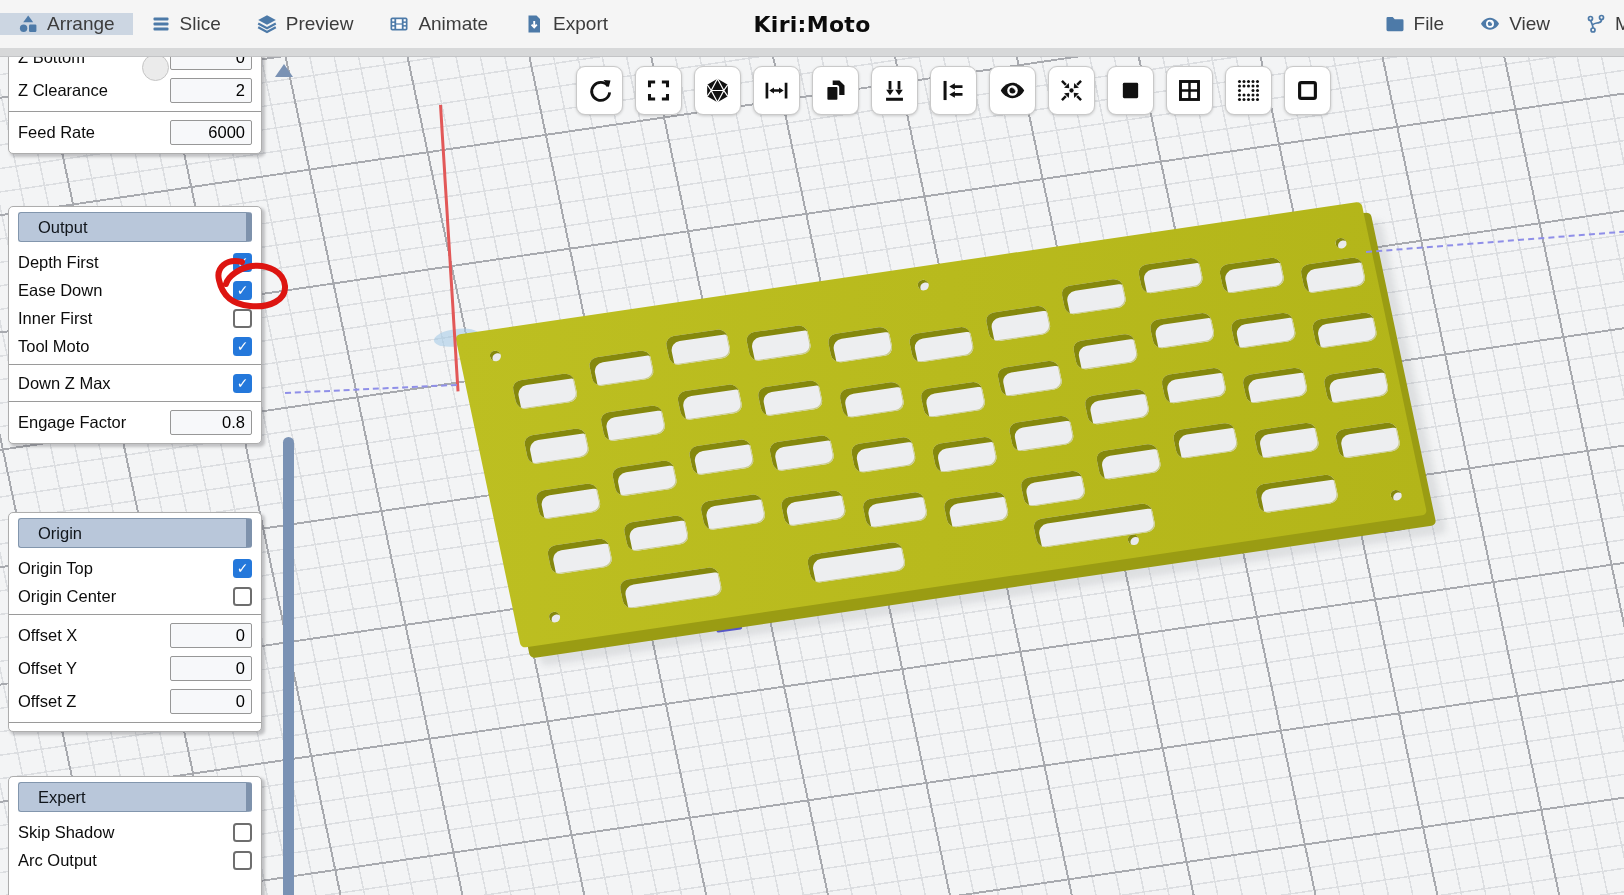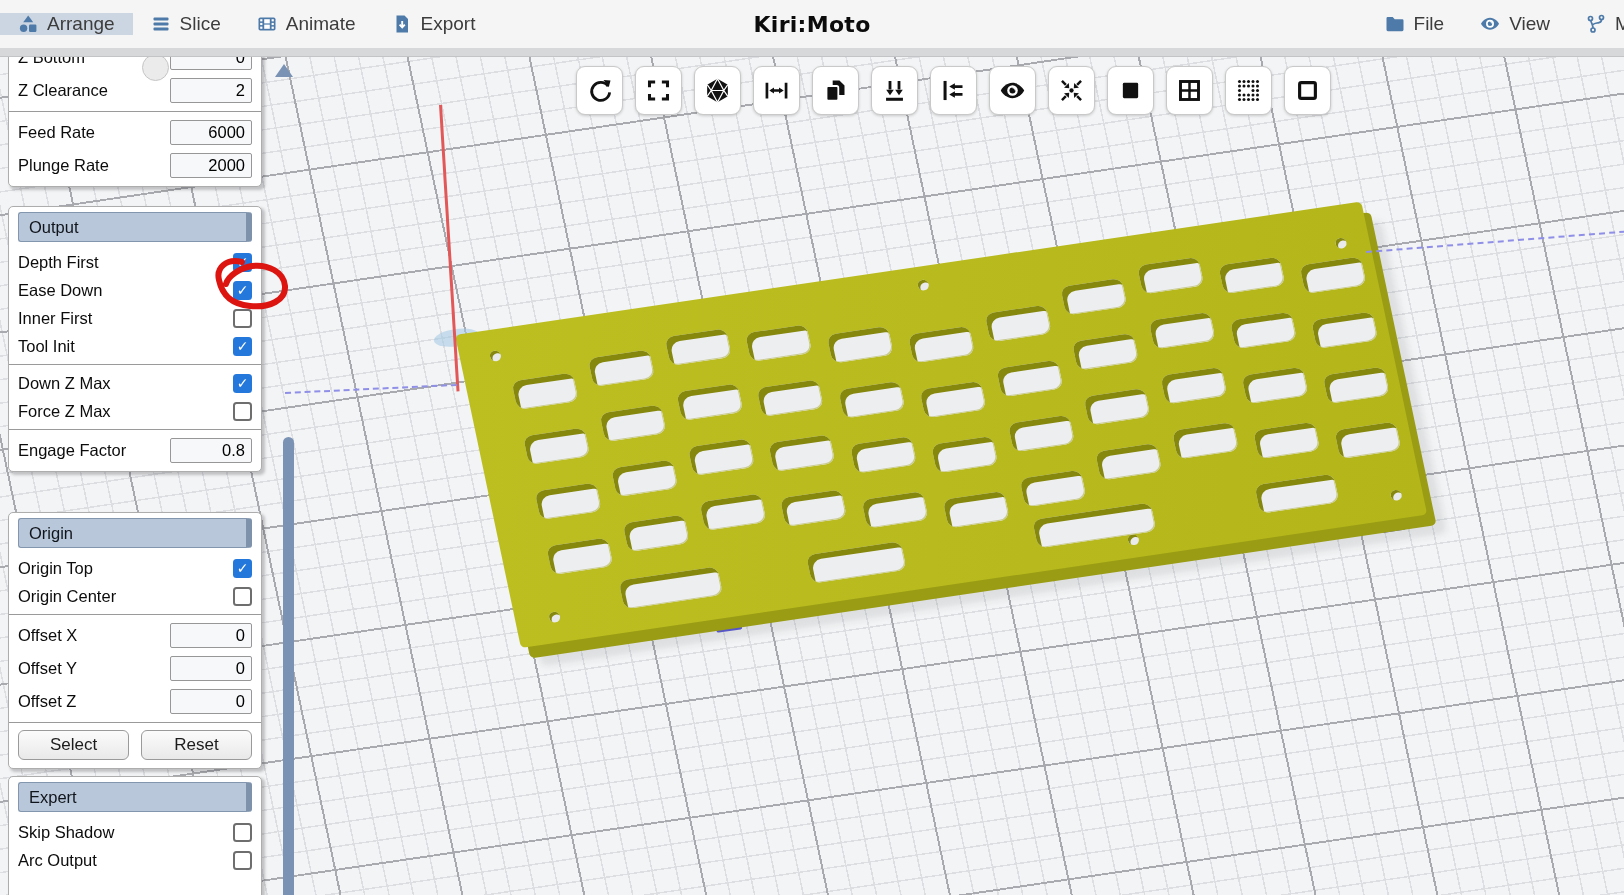--- a/index.html
+++ b/index.html
@@ -62,21 +62,21 @@
     border-radius:9px; box-shadow:0 1px 3px rgba(0,0,0,.18);
     display:flex; align-items:center; justify-content:center; cursor:pointer; }
   .vt-btn svg { width:27px; height:27px; }
 
   
   .panel { position:absolute; left:8px; width:254px; background:#fff;
     border:1px solid #adadad; border-radius:5px; padding:4px 9px;
     box-shadow:2.5px 2.5px 3px rgba(60,60,70,.28); z-index:10; }
   .panel-header { height:30px; background:#b9c7da; border:1px solid #8296ad;
     border-right:6px solid #7e92ac; border-radius:3px; display:flex; align-items:center;
-    padding-left:10px; font-size:16.5px; color:#10151b; margin:1px 0 6px; cursor:pointer; }
+    padding-left:19px; font-size:16.5px; color:#10151b; margin:1px 0 6px; cursor:pointer; }
   .row { display:flex; justify-content:space-between; align-items:center; }
   .row-input { height:33px; }
   .row-check { height:28px; }
   .row label { font-size:16.5px; color:#0c0c0c; }
   .num-input { width:82px; height:25px; border:1px solid #979797; background:#f7f8fa;
     border-radius:2px; text-align:right; padding:0 6px; font-size:16.5px; color:#000;
     font-family:"Liberation Sans", sans-serif; }
   .divider { border-top:1px solid #9a9a9a; margin:4px -9px; }
   .cb { width:19px; height:19px; border-radius:3.5px; cursor:pointer;
     display:flex; align-items:center; justify-content:center; }
@@ -119,20 +119,30 @@
       </div>
       <div class="menu-item">
         <span class="mi">
           <svg viewBox="0 0 20 20">
             <rect x="2.5" y="3.6" width="15" height="2.8" rx="1" fill="#4d7aa8"></rect>
             <rect x="2.5" y="8.6" width="15" height="2.8" rx="1" fill="#4d7aa8"></rect>
             <rect x="2.5" y="13.6" width="15" height="2.8" rx="1" fill="#4d7aa8"></rect>
           </svg>
         </span>
         <span>Slice</span>
+      </div>
+      <div class="menu-item">
+        <span class="mi">
+          <svg viewBox="0 0 20 20">
+            <path d="M10 1.2 L18.8 6 10 10.8 1.2 6 Z" fill="#4d7aa8"></path>
+            <path d="M1.2 9.5 L10 14.3 18.8 9.5" fill="none" stroke="#4d7aa8" stroke-width="2.2"></path>
+            <path d="M1.2 13.2 L10 18 18.8 13.2" fill="none" stroke="#4d7aa8" stroke-width="2.2"></path>
+          </svg>
+        </span>
+        <span>Preview</span>
       </div>
       <div class="menu-item">
         <span class="mi">
           <svg viewBox="0 0 20 20">
             <rect x="1.5" y="3.5" width="17" height="13" rx="1.8" fill="#4d7aa8"></rect>
             <rect x="3.2" y="5.2" width="2.2" height="2.2" fill="#fff"></rect>
             <rect x="3.2" y="8.9" width="2.2" height="2.2" fill="#fff"></rect>
             <rect x="3.2" y="12.6" width="2.2" height="2.2" fill="#fff"></rect>
             <rect x="14.6" y="5.2" width="2.2" height="2.2" fill="#fff"></rect>
             <rect x="14.6" y="8.9" width="2.2" height="2.2" fill="#fff"></rect>
@@ -406,51 +416,43 @@
       </div>
       <div class="row row-input">
         <label>Z Clearance</label>
         <input class="num-input" type="text" value="2" style="">
       </div>
       <div class="divider"></div>
       <div class="row row-input">
         <label>Feed Rate</label>
         <input class="num-input" type="text" value="6000" style="">
       </div>
-      <div class="row row-input">
-        <label>Plunge Rate</label>
-        <input class="num-input" type="text" value="2000" style="">
-      </div>
     </section>
     <section class="panel" style="top: 206px;">
       <div class="panel-header">Output</div>
       <div class="row row-check">
         <label>Depth First</label>
         <div class="cb on"></div>
       </div>
       <div class="row row-check">
         <label>Ease Down</label>
         <div class="cb on"></div>
       </div>
       <div class="row row-check">
         <label>Inner First</label>
         <div class="cb off"></div>
       </div>
       <div class="row row-check">
-        <label>Tool Init</label>
+        <label>Tool Moto</label>
         <div class="cb on"></div>
       </div>
       <div class="divider"></div>
       <div class="row row-check">
         <label>Down Z Max</label>
         <div class="cb on"></div>
-      </div>
-      <div class="row row-check">
-        <label>Force Z Max</label>
-        <div class="cb off"></div>
       </div>
       <div class="divider"></div>
       <div class="row row-input">
         <label>Engage Factor</label>
         <input class="num-input" type="text" value="0.8" style="">
       </div>
     </section>
     <section class="panel" style="top: 512px;">
       <div class="panel-header">Origin</div>
       <div class="row row-check">
@@ -468,24 +470,20 @@
       </div>
       <div class="row row-input">
         <label>Offset Y</label>
         <input class="num-input" type="text" value="0" style="">
       </div>
       <div class="row row-input">
         <label>Offset Z</label>
         <input class="num-input" type="text" value="0" style="">
       </div>
       <div class="divider"></div>
-      <div class="btn-row">
-        <button class="panel-btn">Select</button>
-        <button class="panel-btn">Reset</button>
-      </div>
     </section>
     <section class="panel" style="top: 776px; padding-bottom: 40px;">
       <div class="panel-header">Expert</div>
       <div class="row row-check">
         <label>Skip Shadow</label>
         <div class="cb off"></div>
       </div>
       <div class="row row-check">
         <label>Arc Output</label>
         <div class="cb off"></div>

